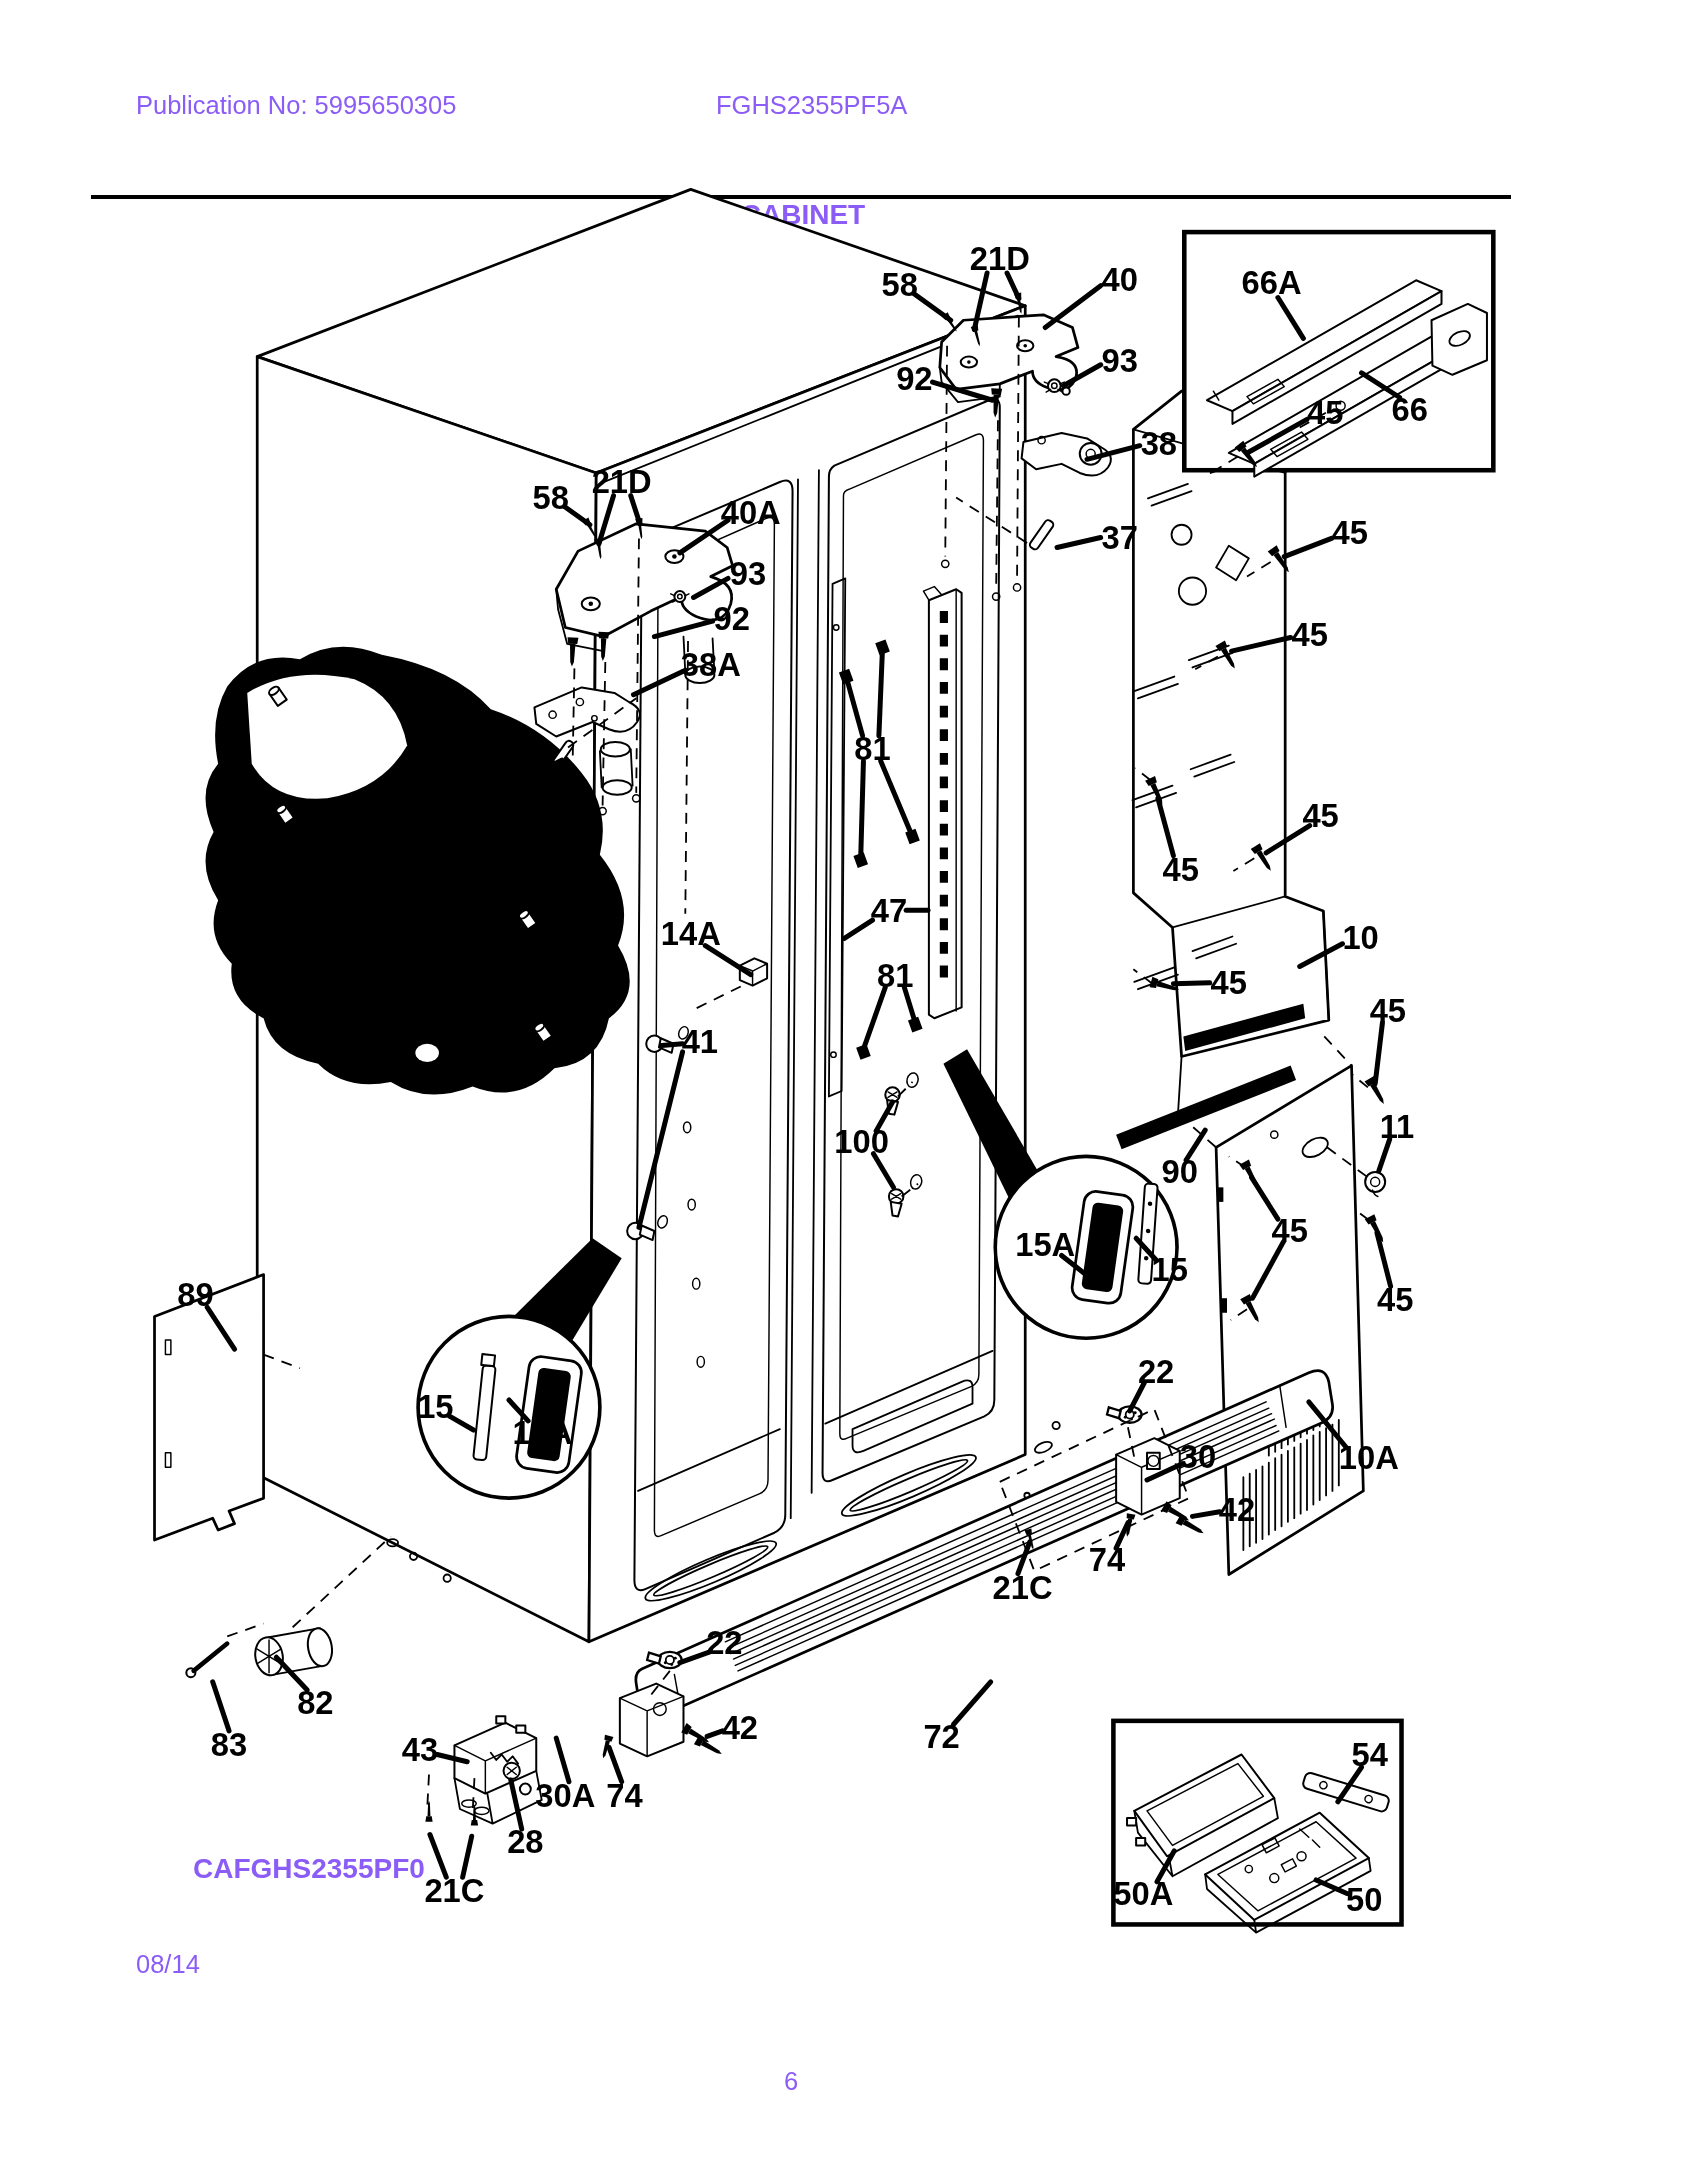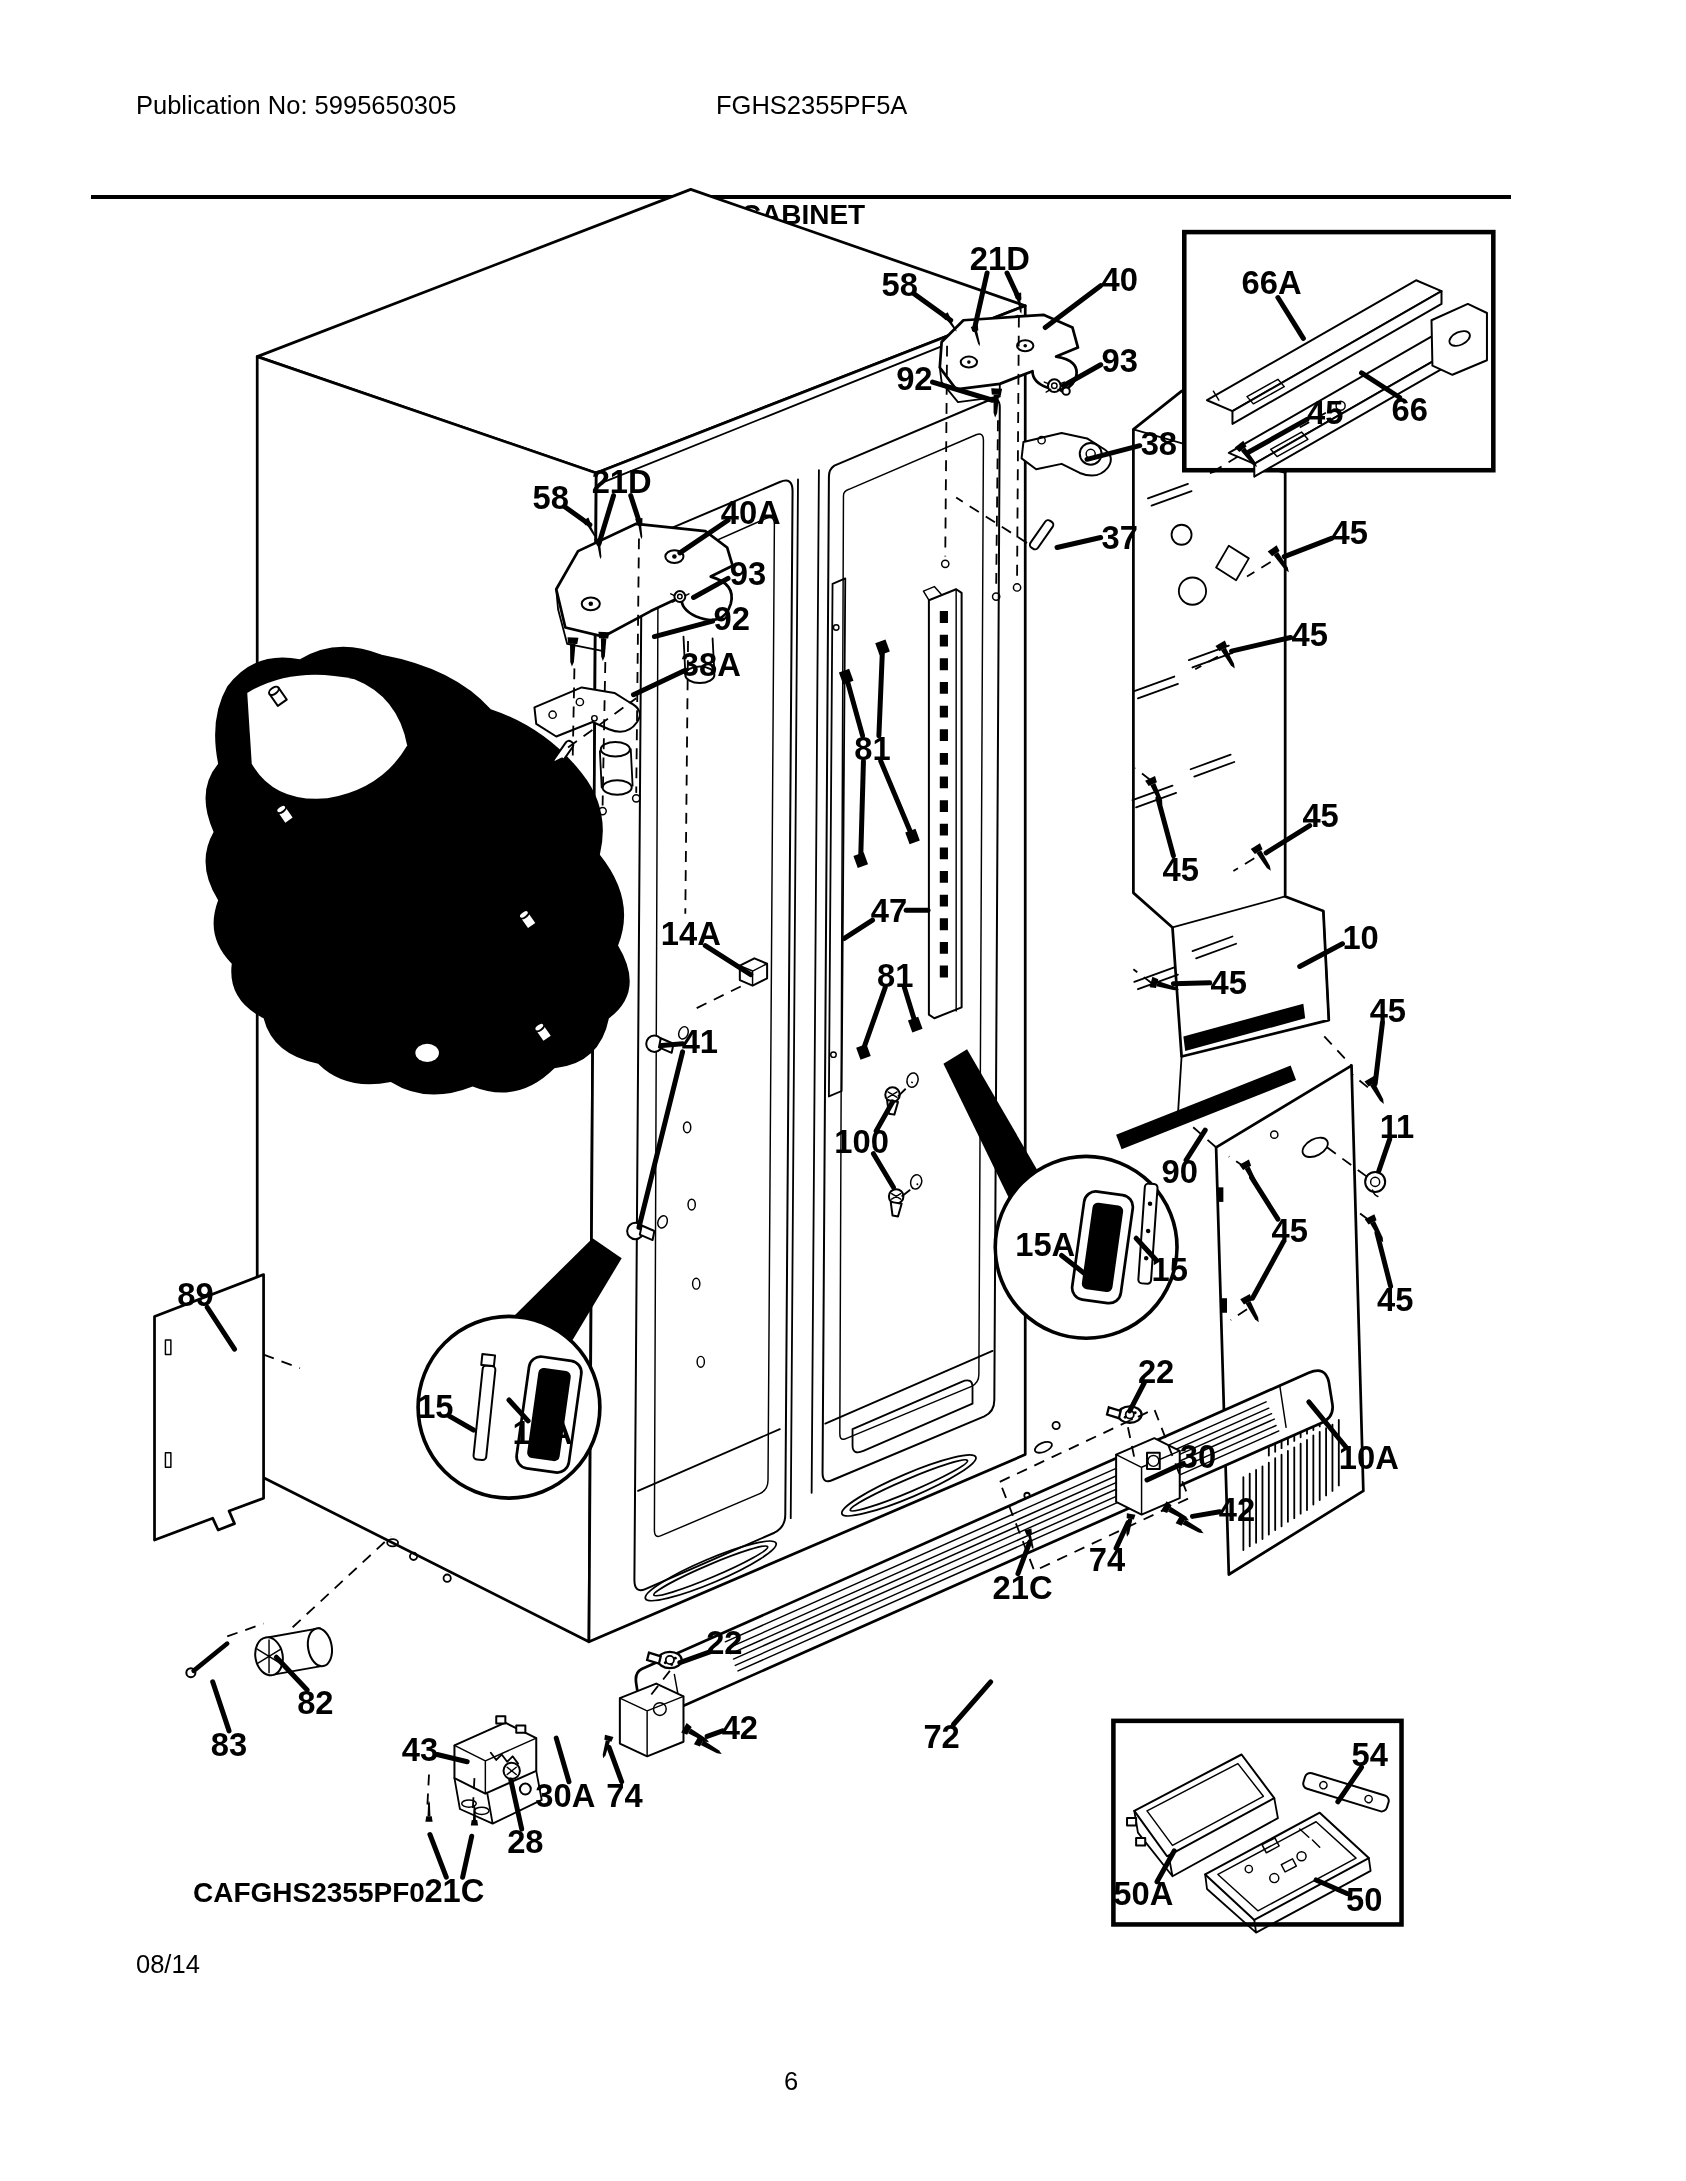--- a/index.html
+++ b/index.html
@@ -1,23 +1,23 @@
 <!DOCTYPE html>
 <html style="font-size:14.5px"><head>
 <meta charset="utf-8">
 <style>
   html,body{margin:0;padding:0;background:#e8e8e8;}
   .page{position:relative;width:1686px;height:2182px;background:#fff;overflow:hidden;
-        font-family:"Liberation Sans",sans-serif;color:#000000;}
+        font-family:"Liberation Sans",sans-serif;color:#8b5cf6;}
   .hdr{position:absolute;font-size:25.5px;white-space:nowrap;}
   .pub{left:136px;top:91px;}
   .model{left:716px;top:91px;}
   .doc-title{left:712px;top:156px;width:182px;text-align:center;font-weight:700;font-size:28px;margin-top:43px;}
   .rule{position:absolute;left:91px;top:195px;width:1420px;height:3.6px;background:#000;}
-  .code{position:absolute;left:193px;top:1853px;font-weight:700;font-size:28px;white-space:nowrap;margin-top:24px;}
+  .code{position:absolute;left:193px;top:1853px;font-weight:700;font-size:28px;white-space:nowrap;}
   .ftr{position:absolute;font-size:25.5px;white-space:nowrap;}
   .date{left:136px;top:1950px;}
   .pageno{left:784px;top:2067px;}
   svg{position:absolute;left:0;top:0;}
   svg *{vector-effect:none;}
   .o2{fill:none;stroke:#000;stroke-width:2;stroke-linejoin:round;stroke-linecap:round;}
   .o15{fill:none;stroke:#000;stroke-width:1.6;stroke-linejoin:round;stroke-linecap:round;}
   .fw{fill:#fff;stroke:#000;stroke-width:3;stroke-linejoin:round;}
   .fw2{fill:#fff;stroke:#000;stroke-width:2.2;stroke-linejoin:round;}
   .fb{fill:#000;stroke:none;}

